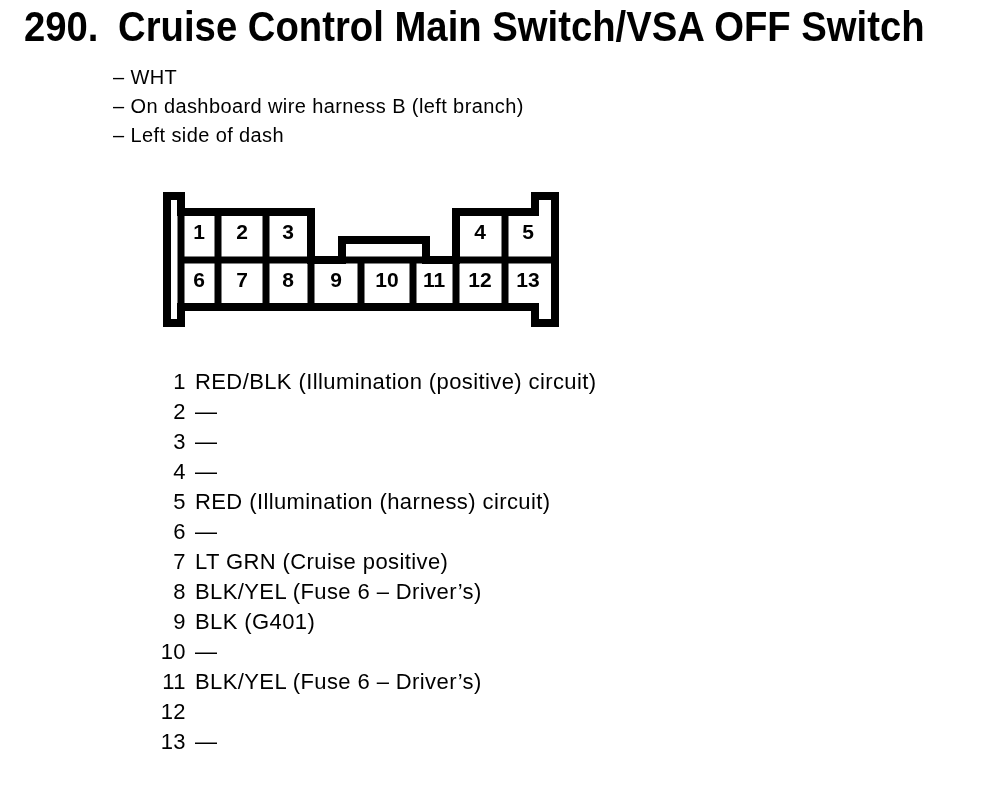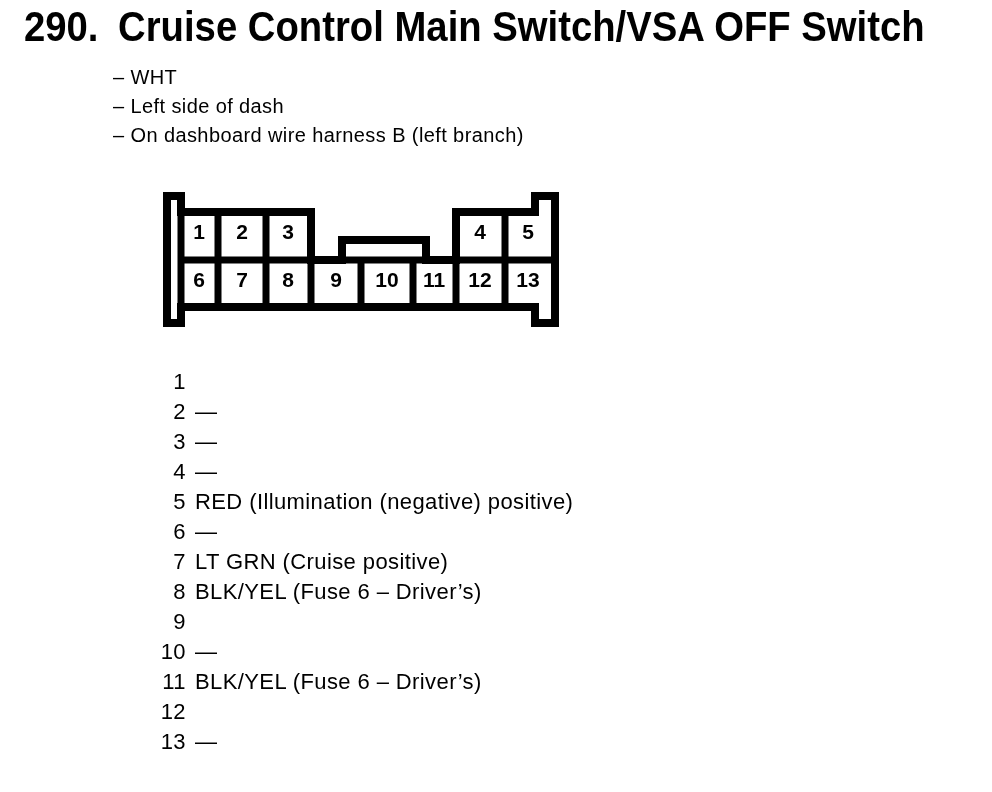--- a/index.html
+++ b/index.html
@@ -75,22 +75,22 @@
 
 <div>
 
   <h1 class="heading">
     <span class="num">290.</span>
     <span class="ttl">Cruise Control Main Switch/VSA OFF Switch</span>
   </h1>
 
   <ul class="notes">
     <li>– WHT</li>
+    <li>– On dashboard wire harness B (left branch)</li>
     <li>– Left side of dash</li>
-    <li>– On dashboard wire harness B (left branch)</li>
   </ul>
 
   <svg class="connector" width="396" height="136" viewBox="0 0 396 136" xmlns="http://www.w3.org/2000/svg">
     <path class="outline" d="M 4 4 H 18 V 20 H 148 V 68 H 179 V 48 H 263 V 68 H 293 V 20 H 372 V 4 H 392 V 131 H 372 V 115 H 18 V 131 H 4 Z"></path>
     <path class="grid" d="M 18 68 H 390 M 18 20 V 115 M 55 20 V 115 M 103 20 V 115 M 148 20 V 115 M 198 68 V 115 M 250 68 V 115 M 293 20 V 115 M 342 20 V 115"></path>
     <text x="36" y="47">1</text>
     <text x="79" y="47">2</text>
     <text x="125" y="47">3</text>
     <text x="317" y="47">4</text>
     <text x="365" y="47">5</text>
@@ -100,51 +100,53 @@
     <text x="173" y="95">9</text>
     <text x="224" y="95">10</text>
     <text x="271" y="95">11</text>
     <text x="317" y="95">12</text>
     <text x="365" y="95">13</text>
   </svg>
 
   <ol class="pinlist">
     <li class="pinrow">
         <span class="pnum">1</span>
+        <span class="pdesc">RED/BLK (Illumination (positive) circuit)</span>
       </li>
     <li class="pinrow">
         <span class="pnum">2</span>
         <span class="pdesc">—</span>
       </li>
     <li class="pinrow">
         <span class="pnum">3</span>
         <span class="pdesc">—</span>
       </li>
     <li class="pinrow">
         <span class="pnum">4</span>
         <span class="pdesc">—</span>
       </li>
     <li class="pinrow">
         <span class="pnum">5</span>
-        <span class="pdesc">RED (Illumination (negative) positive)</span>
+        <span class="pdesc">RED (Illumination (harness) circuit)</span>
       </li>
     <li class="pinrow">
         <span class="pnum">6</span>
         <span class="pdesc">—</span>
       </li>
     <li class="pinrow">
         <span class="pnum">7</span>
         <span class="pdesc">LT GRN (Cruise positive)</span>
       </li>
     <li class="pinrow">
         <span class="pnum">8</span>
         <span class="pdesc">BLK/YEL (Fuse 6 – Driver’s)</span>
       </li>
     <li class="pinrow">
         <span class="pnum">9</span>
+        <span class="pdesc">BLK (G401)</span>
       </li>
     <li class="pinrow">
         <span class="pnum">10</span>
         <span class="pdesc">—</span>
       </li>
     <li class="pinrow">
         <span class="pnum">11</span>
         <span class="pdesc">BLK/YEL (Fuse 6 – Driver’s)</span>
       </li>
     <li class="pinrow">

